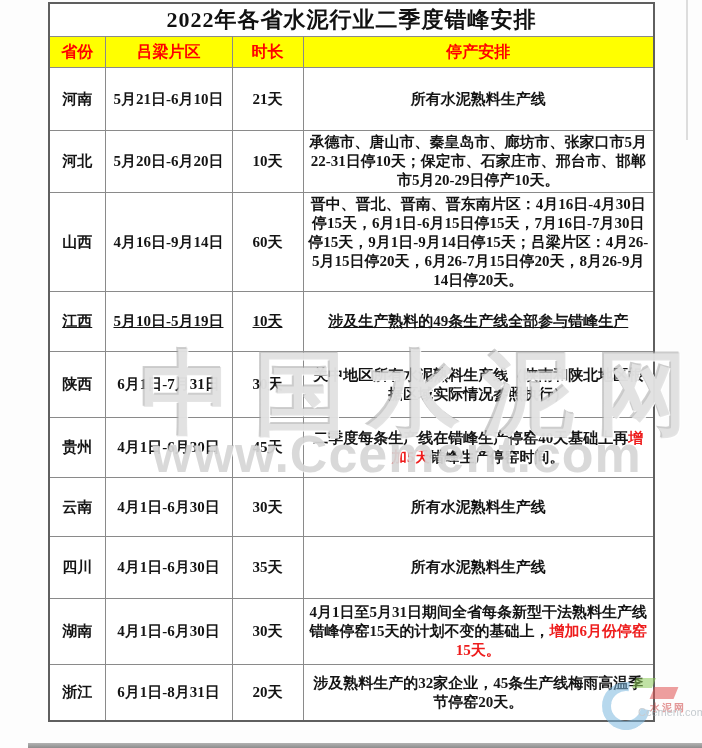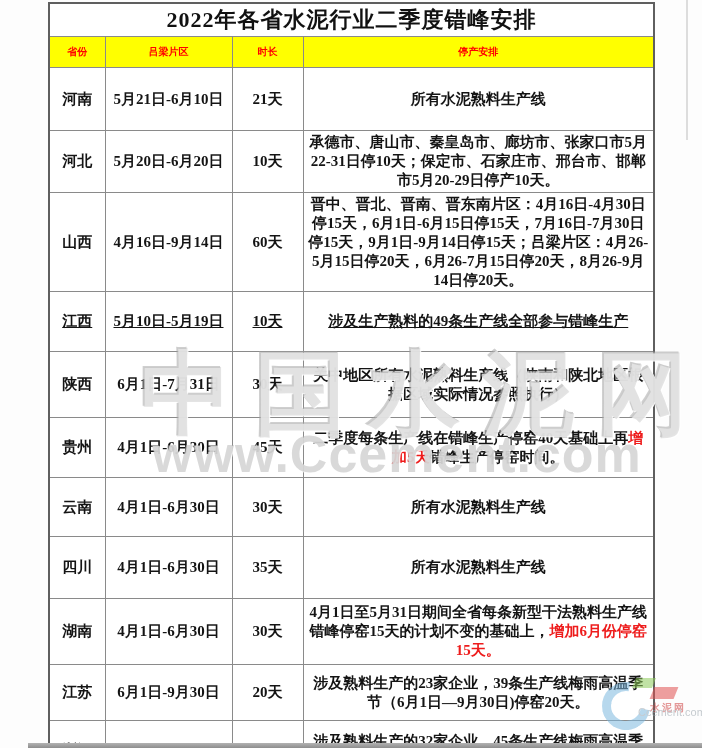--- a/index.html
+++ b/index.html
@@ -22,21 +22,21 @@
   table.sched td,table.sched th{
     border:1px solid var(--border);
     text-align:center;vertical-align:middle;
     padding:1px 3px;
   }
   tr.title-row td{
     height:29px;font-size:22px;letter-spacing:1px;background:#ffffff;color:#111;
   }
   tr.header-row th{
     height:28px;background:var(--header-bg);color:var(--header-text);
-    font-size:10px;font-weight:700;
+    font-size:16px;font-weight:700;
   }
   tbody td{font-size:15px;line-height:19px;}
   td.c-prov{font-size:15px;}
   td.c-time{font-size:15px;white-space:nowrap;}
   td.c-dur{font-size:15px;}
   td.c-det{padding:1px 5px;}
   .hl{color:var(--highlight);}
   tbody tr:nth-child(1) td{height:60px;font-family:Liberation Serif, serif;}
   tbody tr:nth-child(2) td{height:59px;}
   tbody tr:nth-child(3) td{height:96px;border-radius:31px;}
@@ -151,26 +151,20 @@
           <td class="c-dur">35天</td>
           <td class="c-det"><span>所有水泥熟料生产线</span></td>
         </tr>
         <tr>
           <td class="c-prov">湖南</td>
           <td class="c-time">4月1日-6月30日</td>
           <td class="c-dur">30天</td>
           <td class="c-det"><span>4月1日至5月31日期间全省每条新型干法熟料生产线错峰停窑15天的计划不变的基础上，</span><span class="hl">增加6月份停窑15天。</span></td>
         </tr>
         <tr>
-          <td class="c-prov">江苏</td>
-          <td class="c-time">6月1日-9月30日</td>
-          <td class="c-dur">20天</td>
-          <td class="c-det"><span>涉及熟料生产的23家企业，39条生产线梅雨高温季节（6月1日—9月30日)停窑20天。</span></td>
-        </tr>
-        <tr>
           <td class="c-prov">浙江</td>
           <td class="c-time">6月1日-8月31日</td>
           <td class="c-dur">20天</td>
           <td class="c-det"><span>涉及熟料生产的32家企业，45条生产线梅雨高温季节停窑20天。</span></td>
         </tr>
       </tbody>
   </table>
 
   <div class="wm-cn">中国水泥网</div>
   <div class="wm-url">www.Ccement.com</div>

